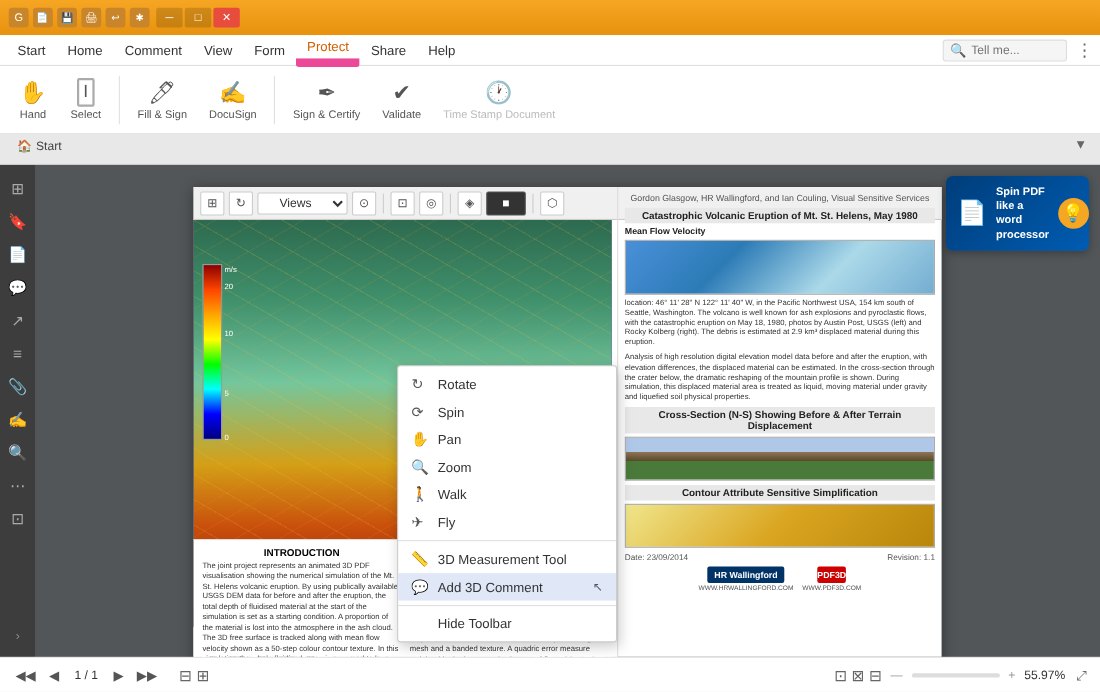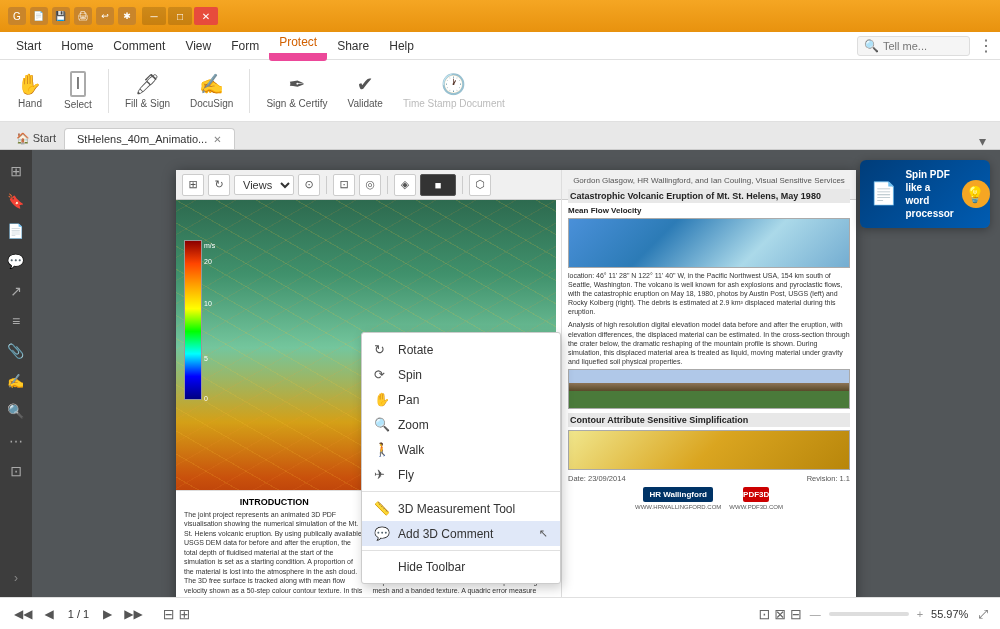--- a/index.html
+++ b/index.html
@@ -65,21 +65,21 @@
     .toolbar-label { font-size: 10px; color: #555; text-align: center; }
     .toolbar-separator { width: 1px; height: 44px; background: #e0e0e0; margin: 0 4px; }
     .toolbar-item.disabled .toolbar-icon { color: #bbb; }
     .toolbar-item.disabled .toolbar-label { color: #bbb; }
 
     
     .tab-bar {
       height: 28px;
       background: #e8e8e8;
       display: flex;
-      align-items: flex-end;
+      align-items: flex-start;
       padding: 0 8px;
       border-bottom: 1px solid #ccc;
     }
     .tab-item {
       padding: 4px 12px;
       font-size: 11px;
       background: #d0d0d0;
       border-radius: 4px 4px 0 0;
       cursor: pointer;
       display: flex;
@@ -194,21 +194,21 @@
       align-items: center;
       justify-content: center;
       border: 1px solid #ccc;
       background: #fff;
       border-radius: 2px;
       cursor: pointer;
       font-size: 11px;
       color: #555;
     }
     .pdf-toolbar-select {
-      padding: 2px 4px;
+      padding: 2px 15px;
       font-size: 11px;
       border: 1px solid #ccc;
       border-radius: 2px;
       background: #fff;
       color: #333;
     }
     .pdf-toolbar-sep { width: 1px; height: 18px; background: #ccc; margin: 0 2px; }
 
     
     .pdf-3d-viz {
@@ -249,21 +249,21 @@
       right: 0;
       width: 295px;
       bottom: 0;
       padding: 6px;
       font-size: 9px;
       color: #222;
       overflow: hidden;
       border-left: 1px solid #ddd;
     }
 
-    .section-title { font-size: 9px; font-weight: bold; background: #e8e8e8; padding: 2px; margin: 4px 0 2px; }
+    .section-title { font-size: 9px; font-weight: bold; text-align: center; background: #e8e8e8; padding: 2px; margin: 4px 0 2px; }
     .small-text { font-size: 7.5px; line-height: 1.3; color: #333; }
     .map-thumb { width: 100%; height: 50px; background: linear-gradient(135deg, #4a90d9, #2c7bb6, #abd9e9, #74add1); border: 1px solid #aaa; margin: 3px 0; }
     .terrain-thumb { width: 100%; height: 45px; background: linear-gradient(180deg, #87CEEB 0%, #87CEEB 40%, #8B4513 40%, #8B4513 60%, #228B22 60%); border: 1px solid #aaa; margin: 3px 0; display: flex; align-items: center; justify-content: center; }
     .contour-thumb { width: 100%; height: 40px; background: linear-gradient(135deg, #f0e68c, #daa520, #b8860b); border: 1px solid #aaa; margin: 3px 0; }
 
     .date-info { font-size: 7.5px; color: #555; margin-top: 4px; display: flex; justify-content: space-between; }
 
     .logo-area { display: flex; gap: 8px; margin-top: 4px; justify-content: center; align-items: center; }
     .logo-box { background: #003366; color: #fff; padding: 3px 6px; font-size: 8px; font-weight: bold; border-radius: 2px; }
     .logo-box2 { background: #cc0000; color: #fff; padding: 3px 0; font-size: 8px; font-weight: bold; border-radius: 2px; }
@@ -516,20 +516,21 @@
 
       <div class="pdf-right-panel">
         <div style="font-size:8px; text-align:center; color:#555; margin-bottom:3px;">Gordon Glasgow, HR Wallingford, and Ian Couling, Visual Sensitive Services</div>
         <div class="section-title">Catastrophic Volcanic Eruption of Mt. St. Helens, May 1980</div>
         <div style="font-size:8px; font-weight:bold; margin:3px 0 2px;">Mean Flow Velocity</div>
         <div class="map-thumb"></div>
         <div class="small-text" style="font-size:7px; margin-top:2px;">location: 46° 11' 28" N 122° 11' 40" W, in the Pacific Northwest USA, 154 km south of Seattle, Washington. The volcano is well known for ash explosions and pyroclastic flows, with the catastrophic eruption on May 18, 1980, photos by Austin Post, USGS (left) and Rocky Kolberg (right). The debris is estimated at 2.9 km³ displaced material during this eruption.</div>
 
         <div class="small-text" style="margin-top:4px; font-size:7px;">Analysis of high resolution digital elevation model data before and after the eruption, with elevation differences, the displaced material can be estimated. In the cross-section through the crater below, the dramatic reshaping of the mountain profile is shown. During simulation, this displaced material area is treated as liquid, moving material under gravity and liquefied soil physical properties.</div>
 
+        <div class="section-title">Cross-Section (N-S) Showing Before &amp; After Terrain Displacement</div>
         <div class="terrain-thumb" style="height:40px; background: linear-gradient(180deg, #b0c8e8 0%, #b0c8e8 35%, #8b7355 35%, #5a4a2a 55%, #4a7a3a 55%);"></div>
 
         <div class="section-title">Contour Attribute Sensitive Simplification</div>
         <div class="contour-thumb"></div>
 
         <div class="date-info">
           <span>Date: 23/09/2014</span>
           <span>Revision: 1.1</span>
         </div>
 

